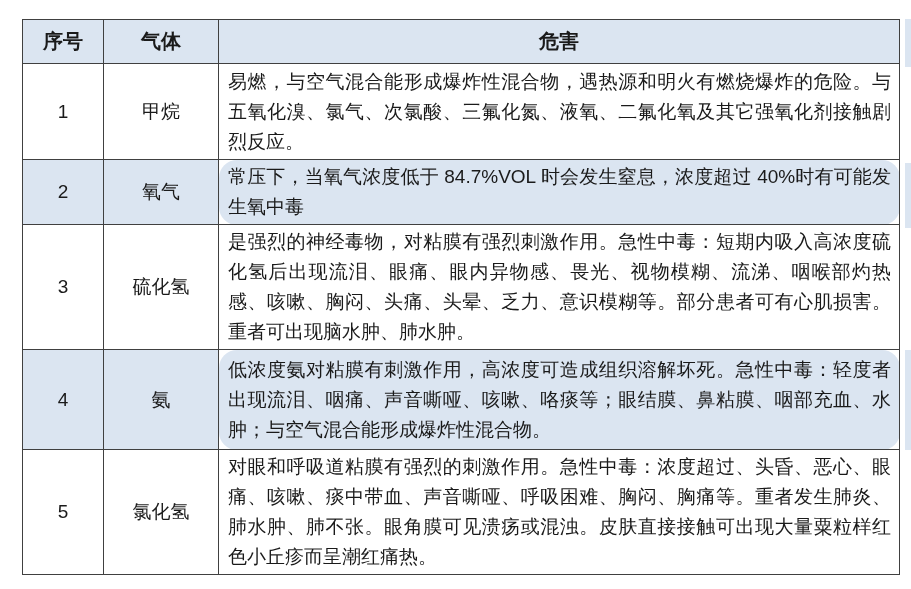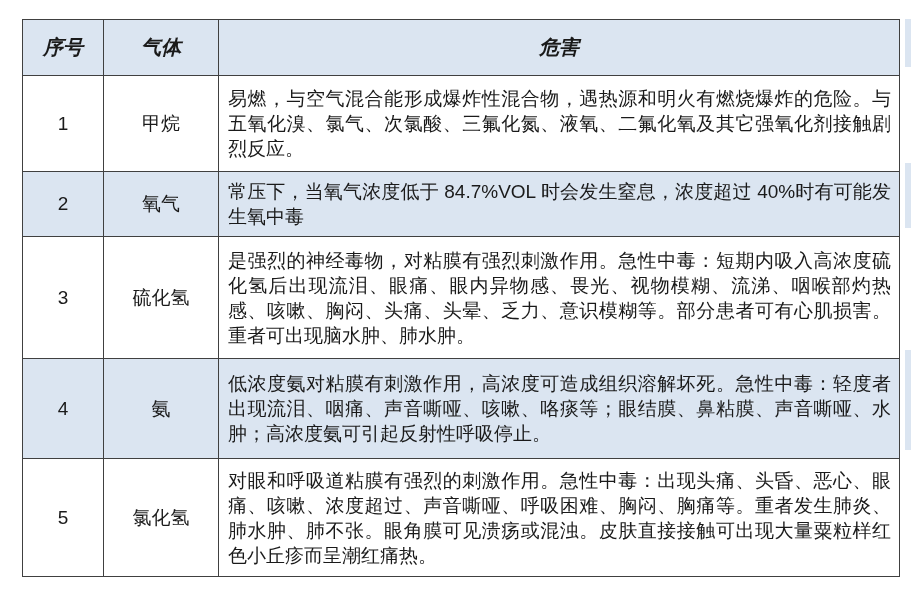--- a/index.html
+++ b/index.html
@@ -28,26 +28,27 @@
     text-align:center;
     padding:0;
   }
   .c-no, .c-gas {
     text-align:center;
     font-size:19px;
     padding:0;
   }
   .c-haz {
     font-size:19px;
-    line-height:25px;
+    line-height:30px;
     text-align:justify;
     padding:2px 8px 2px 9px;
+    border-radius:18px;
   }
   .band { background:#dbe5f1; }
-  .rh0 { height:56px;font-style:italic; }
+  .rh0 { height:44px; }
   .rh1 { height:96px; }
   .rh2 { height:65px; }
   .rh3 { height:122px; }
   .rh4 { height:100px; }
   .rh5 { height:118px; }
   .sliver {
     position:absolute;
     left:905px; width:6px;
     background:#dbe5f1;
   }
@@ -85,26 +86,26 @@
         <td class="c-haz">常压下，当氧气浓度低于 84.7%VOL 时会发生窒息，浓度超过 40%时有可能发生氧中毒</td>
       </tr>
       <tr class="rh3">
         <td class="c-no">3</td>
         <td class="c-gas">硫化氢</td>
         <td class="c-haz">是强烈的神经毒物，对粘膜有强烈刺激作用。急性中毒：短期内吸入高浓度硫化氢后出现流泪、眼痛、眼内异物感、畏光、视物模糊、流涕、咽喉部灼热感、咳嗽、胸闷、头痛、头晕、乏力、意识模糊等。部分患者可有心肌损害。重者可出现脑水肿、肺水肿。</td>
       </tr>
       <tr class="band rh4">
         <td class="c-no">4</td>
         <td class="c-gas">氨</td>
-        <td class="c-haz">低浓度氨对粘膜有刺激作用，高浓度可造成组织溶解坏死。急性中毒：轻度者出现流泪、咽痛、声音嘶哑、咳嗽、咯痰等；眼结膜、鼻粘膜、声音嘶哑、水肿；高浓度氨可引起反射性呼吸停止。</td>
+        <td class="c-haz">低浓度氨对粘膜有刺激作用，高浓度可造成组织溶解坏死。急性中毒：轻度者出现流泪、咽痛、声音嘶哑、咳嗽、咯痰等；眼结膜、鼻粘膜、咽部充血、水肿；与空气混合能形成爆炸性混合物。</td>
       </tr>
       <tr class="rh5">
         <td class="c-no">5</td>
         <td class="c-gas">氯化氢</td>
-        <td class="c-haz">对眼和呼吸道粘膜有强烈的刺激作用。急性中毒：出现头痛、头昏、恶心、眼痛、咳嗽、浓度超过、声音嘶哑、呼吸困难、胸闷、胸痛等。重者发生肺炎、肺水肿、肺不张。眼角膜可见溃疡或混浊。皮肤直接接触可出现大量粟粒样红色小丘疹而呈潮红痛热。</td>
+        <td class="c-haz">对眼和呼吸道粘膜有强烈的刺激作用。急性中毒：浓度超过、头昏、恶心、眼痛、咳嗽、痰中带血、声音嘶哑、呼吸困难、胸闷、胸痛等。重者发生肺炎、肺水肿、肺不张。眼角膜可见溃疡或混浊。皮肤直接接触可出现大量粟粒样红色小丘疹而呈潮红痛热。</td>
       </tr>
     </tbody>
   </table>
 
   <div class="sliver sliver-header"></div>
   <div class="sliver sliver-row2"></div>
   <div class="sliver sliver-row4"></div>
 
 </div>
 

